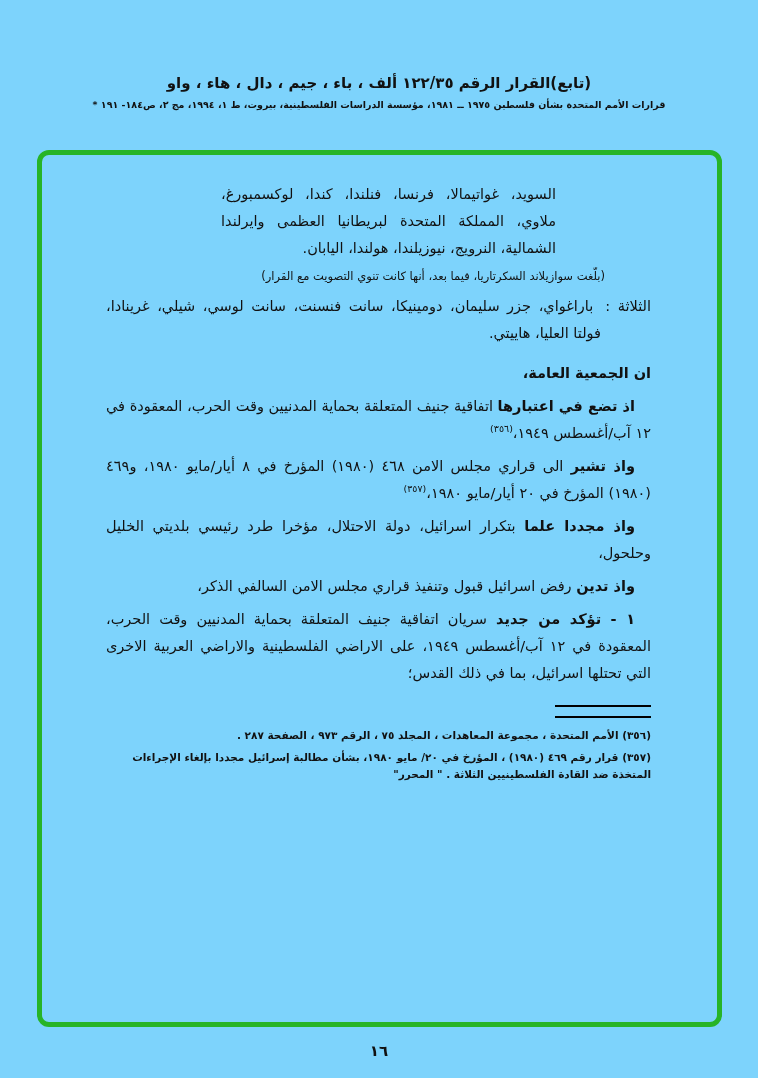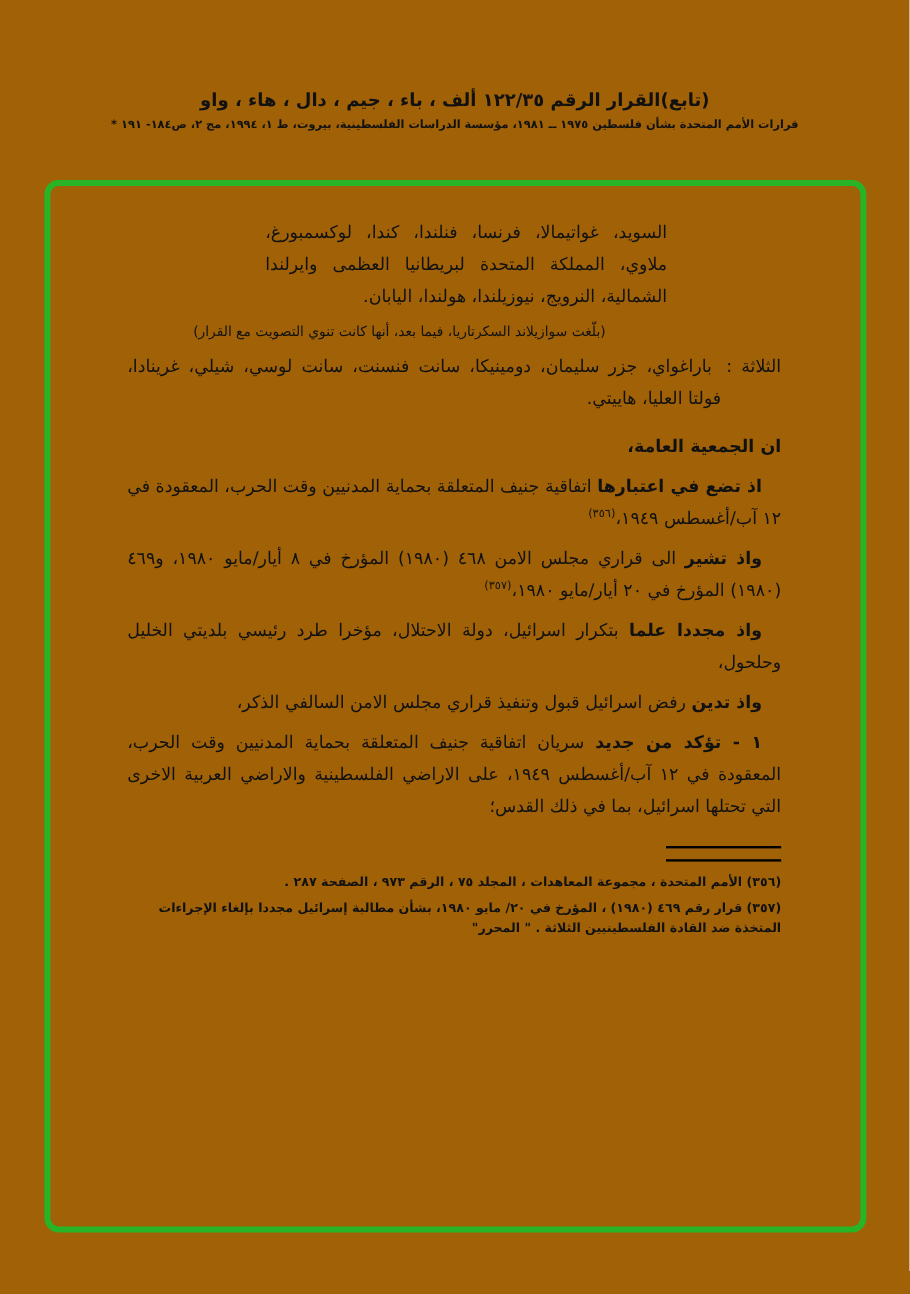--- a/index.html
+++ b/index.html
@@ -1,20 +1,20 @@
 <!DOCTYPE html>
 <html lang="ar"><head>
 <meta charset="utf-8">
 <style>
   * { margin:0; padding:0; box-sizing:border-box; }
   html, body { background:#ffffff; }
   .page {
     position:relative;
     width:758px; height:1078px;
-    background:#a16207;
+    background:#7dd3fc;
     color:#111111;
     font-family:"DejaVu Sans", sans-serif;
     direction:rtl;
     overflow:hidden;
   }
   .header { position:absolute; top:74px; right:0; left:0; text-align:center; }
   .header-line1 { font-size:15px; font-weight:700; }
   .header-line2 { font-size:9.5px; font-weight:700; margin-top:7px; }
 
   .frame {
@@ -28,21 +28,21 @@
   }
 
   .countries {
     width:335px;
     margin:4px 95px 0 0;
     text-align:justify;
   }
   .note {
     font-size:11.5px; line-height:20px;
     margin:4px 46px 4px 55px;
-    text-align:left;
+    text-align:right;
   }
   .absent {
     margin-top:7px;
     padding-right:50px; text-indent:-50px;
     text-align:justify;
   }
   .absent-label { margin-left:12px; }
 
   .waw { text-align:center; font-weight:700; font-size:16px; margin-top:20px; }
   .preamble { font-weight:700; margin-top:13px; }
@@ -111,14 +111,15 @@
       <div class="rule"></div>
     </div>
 
     <div class="footnotes">
       <div class="footnote">(٣٥٦) الأمم المتحدة ، مجموعة المعاهدات ، المجلد ٧٥ ، الرقم ٩٧٣ ، الصفحة ٢٨٧ .</div>
       <div class="footnote">(٣٥٧) قرار رقم ٤٦٩ (١٩٨٠) ، المؤرخ في ٢٠/ مايو ١٩٨٠، بشأن مطالبة إسرائيل مجددا بإلغاء الإجراءات المتخذة ضد القادة الفلسطينيين الثلاثة . " المحرر"</div>
     </div>
 
   </div>
 
+  <div class="pageno">١٦</div>
 
 </div>
 
 </body></html>

